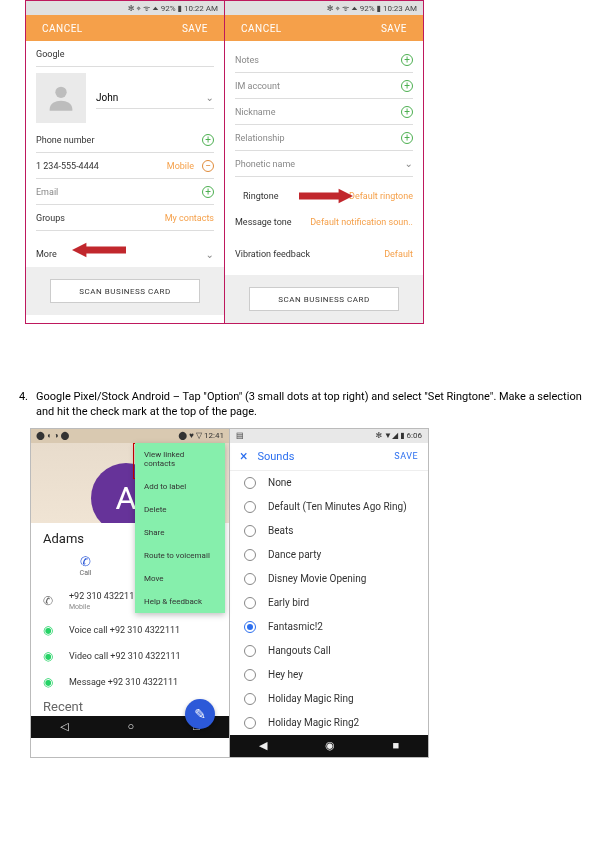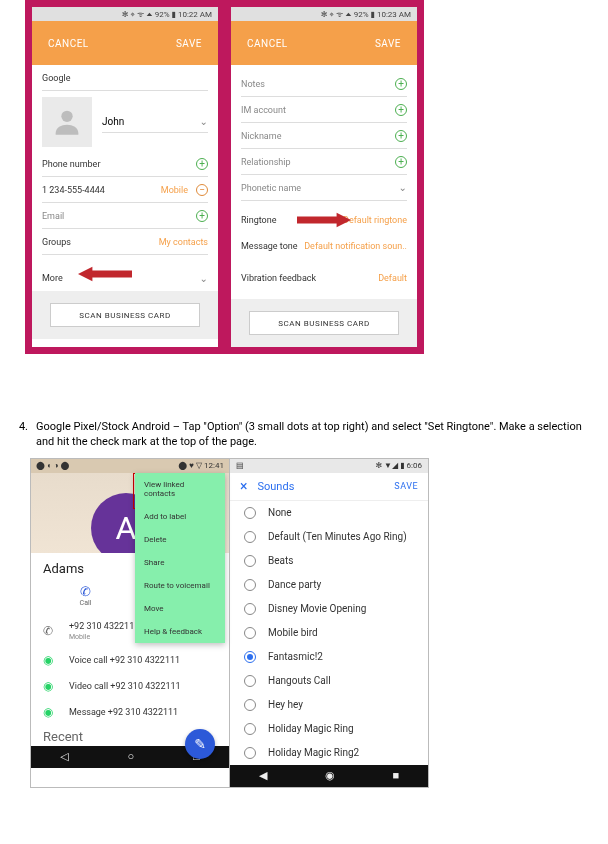--- a/index.html
+++ b/index.html
@@ -10,41 +10,41 @@
     background: #fff;
     width: 608px;
   }
   .panel-row {
     display: flex;
     gap: 0;
     padding: 0 25px;
   }
   .phone-panel {
     width: 200px;
-    border: 7px solid #be185d;
+    border: 1px solid #be185d;
     background: #fff;
     font-size: 10px;
     position: relative;
   }
   .phone-panel + .phone-panel { margin-left: -1px; }
   .statusbar {
     background: #e0e0e0;
     color: #444;
     height: 14px;
     display: flex;
     align-items: center;
     justify-content: flex-end;
     padding: 0 6px;
     font-size: 8px;
     gap: 2px;
   }
   .topbar {
     background: #f5a04a;
     color: #fff;
-    height: 44px;
+    height: 26px;
     display: flex;
     align-items: center;
     justify-content: space-between;
     padding: 0 16px;
     font-size: 10px;
     letter-spacing: 0.5px;
   }
   .section {
     padding: 0 10px;
   }
@@ -381,21 +381,21 @@
           <span class="plus-circle">+</span>
         </div>
       <div class="field-row">
           <span class="field-label">Relationship</span>
           <span class="plus-circle">+</span>
         </div>
       <div class="field-row">
           <span class="field-label">Phonetic name</span>
           <span class="chev">⌄</span>
         </div>
-      <div class="field-row no-border" style="margin-top:6px;position:relative;">
+      <div class="field-row no-border" style="margin-top:6px;position:relative;margin-left:8px;">
         <span class="field-label filled">Ringtone</span>
         <span class="right-txt orange-text">Default ringtone</span>
         <svg class="red-arrow" style="left:54px;top:4px;" viewBox="0 0 60 20">
             <polygon points="60,10 44,2 44,6 0,6 0,14 44,14 44,18" fill="#c1272d"></polygon>
           </svg>
       </div>
       <div class="field-row no-border" style="">
         <span class="field-label filled">Message tone</span>
         <span class="right-txt orange-text">Default notification soun..</span>
       </div>
@@ -501,21 +501,21 @@
         <div class="sound-row">
           <span class="radio"></span>
           <span>Dance party</span>
         </div>
         <div class="sound-row">
           <span class="radio"></span>
           <span>Disney Movie Opening</span>
         </div>
         <div class="sound-row">
           <span class="radio"></span>
-          <span>Mobile bird</span>
+          <span>Early bird</span>
         </div>
         <div class="sound-row">
           <span class="radio sel"></span>
           <span>Fantasmic!2</span>
         </div>
         <div class="sound-row">
           <span class="radio"></span>
           <span>Hangouts Call</span>
         </div>
         <div class="sound-row">

